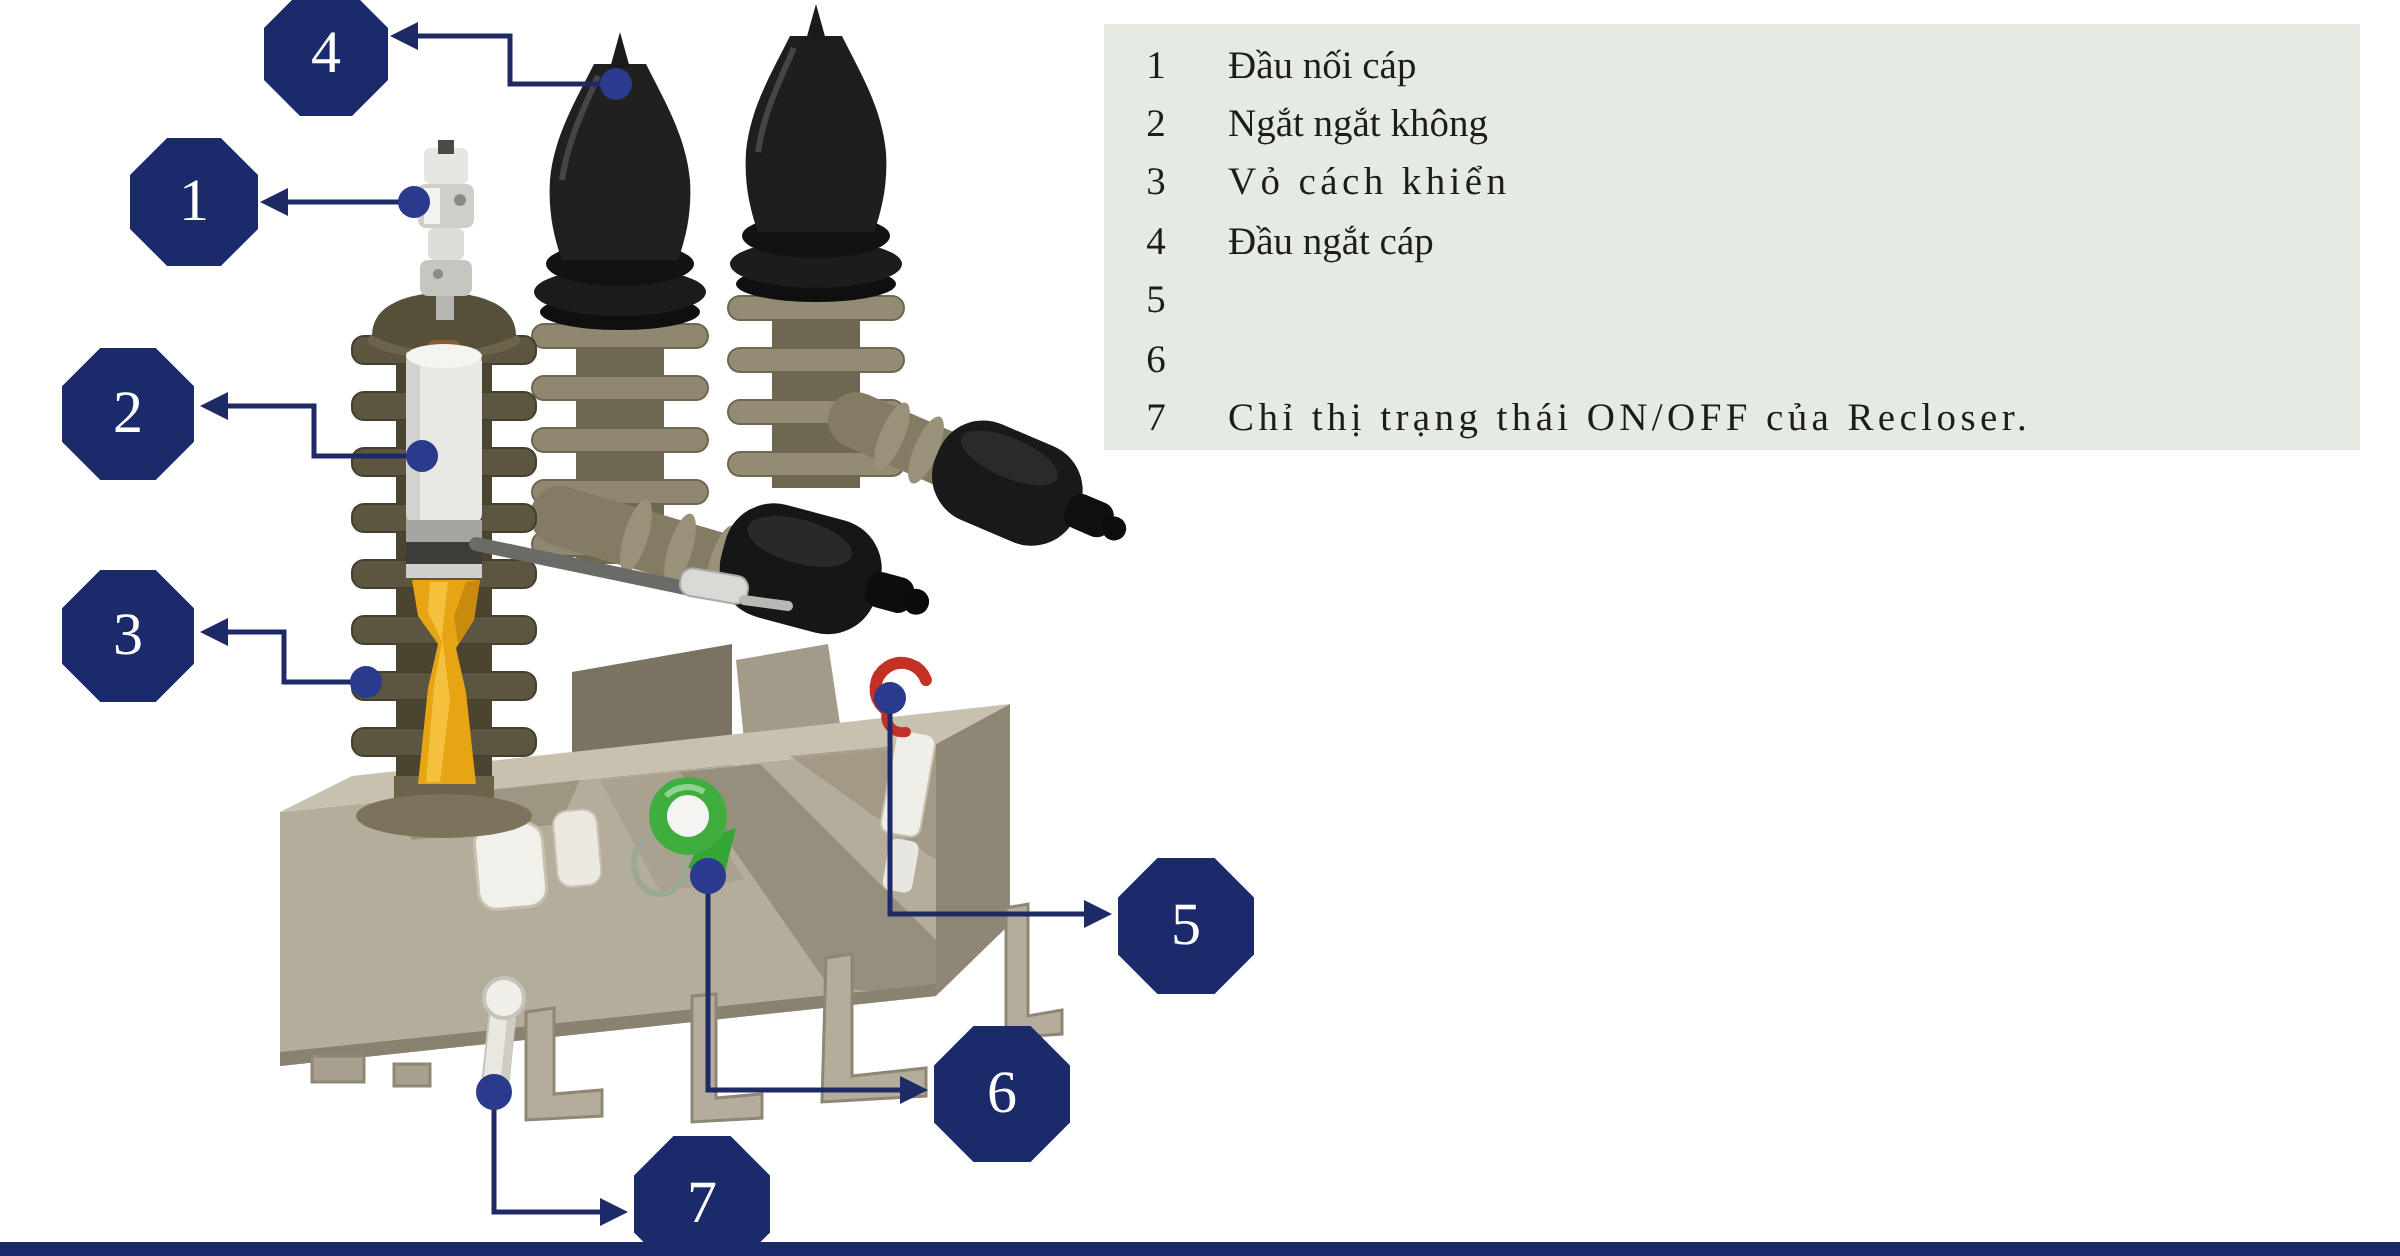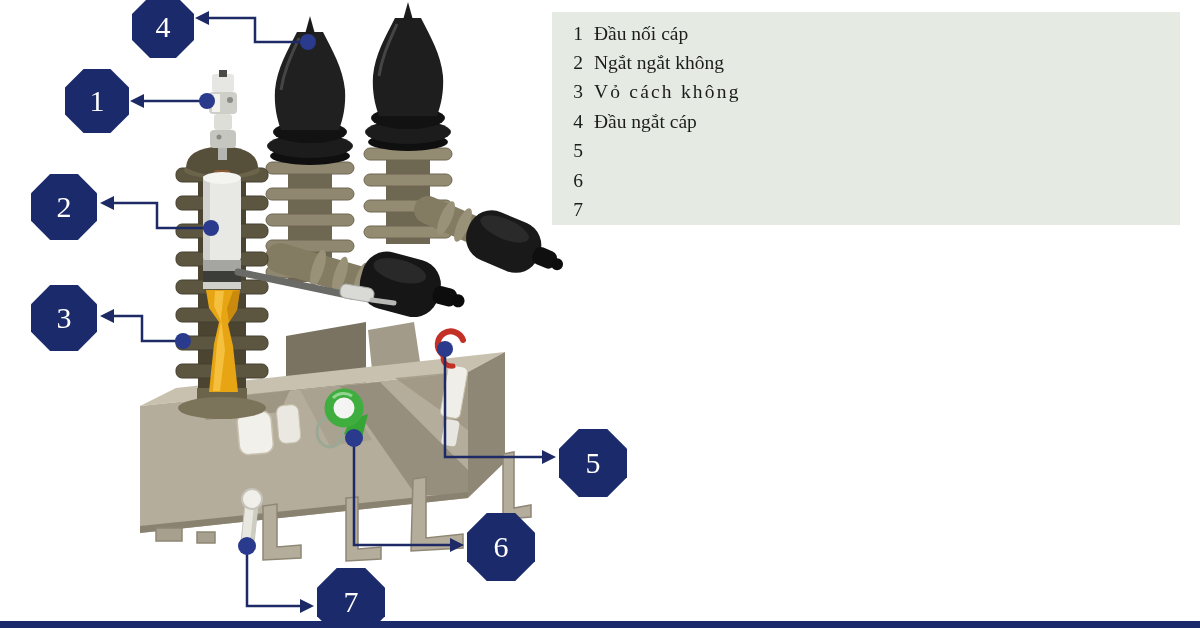--- a/index.html
+++ b/index.html
@@ -7,21 +7,21 @@
     width:1200px;height:628px;position:relative;overflow:hidden;
     background:#ffffff;font-family:"Liberation Serif",serif;
   }
   
   .legend{
     position:absolute;left:552px;top:12px;width:628px;height:213px;
     background:#e5eae3;box-sizing:border-box;padding:7px 0 0 14px;
   }
   .legend-row{display:flex;align-items:center;height:29.4px;font-size:19.5px;color:#1c1c1a;}
   .legend-num{width:24px;text-align:center;flex:none;}
-  .legend-label{margin-left:4px;white-space:nowrap;}
+  .legend-label{margin-left:24px;white-space:nowrap;}
   .legend-row.sp .legend-label{letter-spacing:2.2px;}
   
   .badge{
     position:absolute;background:#1b2a6b;color:#ffffff;
     display:flex;align-items:center;justify-content:center;
     font-size:30px;line-height:1;
     clip-path:polygon(29% 0,71% 0,100% 29%,100% 71%,71% 100%,29% 100%,0 71%,0 29%);
   }
   .bottombar{position:absolute;left:0;top:621px;width:1200px;height:7px;background:#1b2a6b;}
   svg.device{position:absolute;left:0;top:0;}
@@ -243,30 +243,31 @@
   <div class="legend-row">
     <span class="legend-num">1</span>
     <span class="legend-label">Đầu nối cáp</span>
   </div>
   <div class="legend-row">
     <span class="legend-num">2</span>
     <span class="legend-label">Ngắt ngắt không</span>
   </div>
   <div class="legend-row sp">
     <span class="legend-num">3</span>
-    <span class="legend-label">Vỏ cách không</span>
+    <span class="legend-label">Vỏ cách khiển</span>
   </div>
   <div class="legend-row">
     <span class="legend-num">4</span>
     <span class="legend-label">Đầu ngắt cáp</span>
   </div>
   <div class="legend-row">
     <span class="legend-num">5</span>
   </div>
   <div class="legend-row">
     <span class="legend-num">6</span>
   </div>
   <div class="legend-row sp">
     <span class="legend-num">7</span>
+    <span class="legend-label">Chỉ thị trạng thái ON/OFF của Recloser.</span>
   </div>
 </div>
 
 <div class="bottombar"></div>
 
 </body></html>

